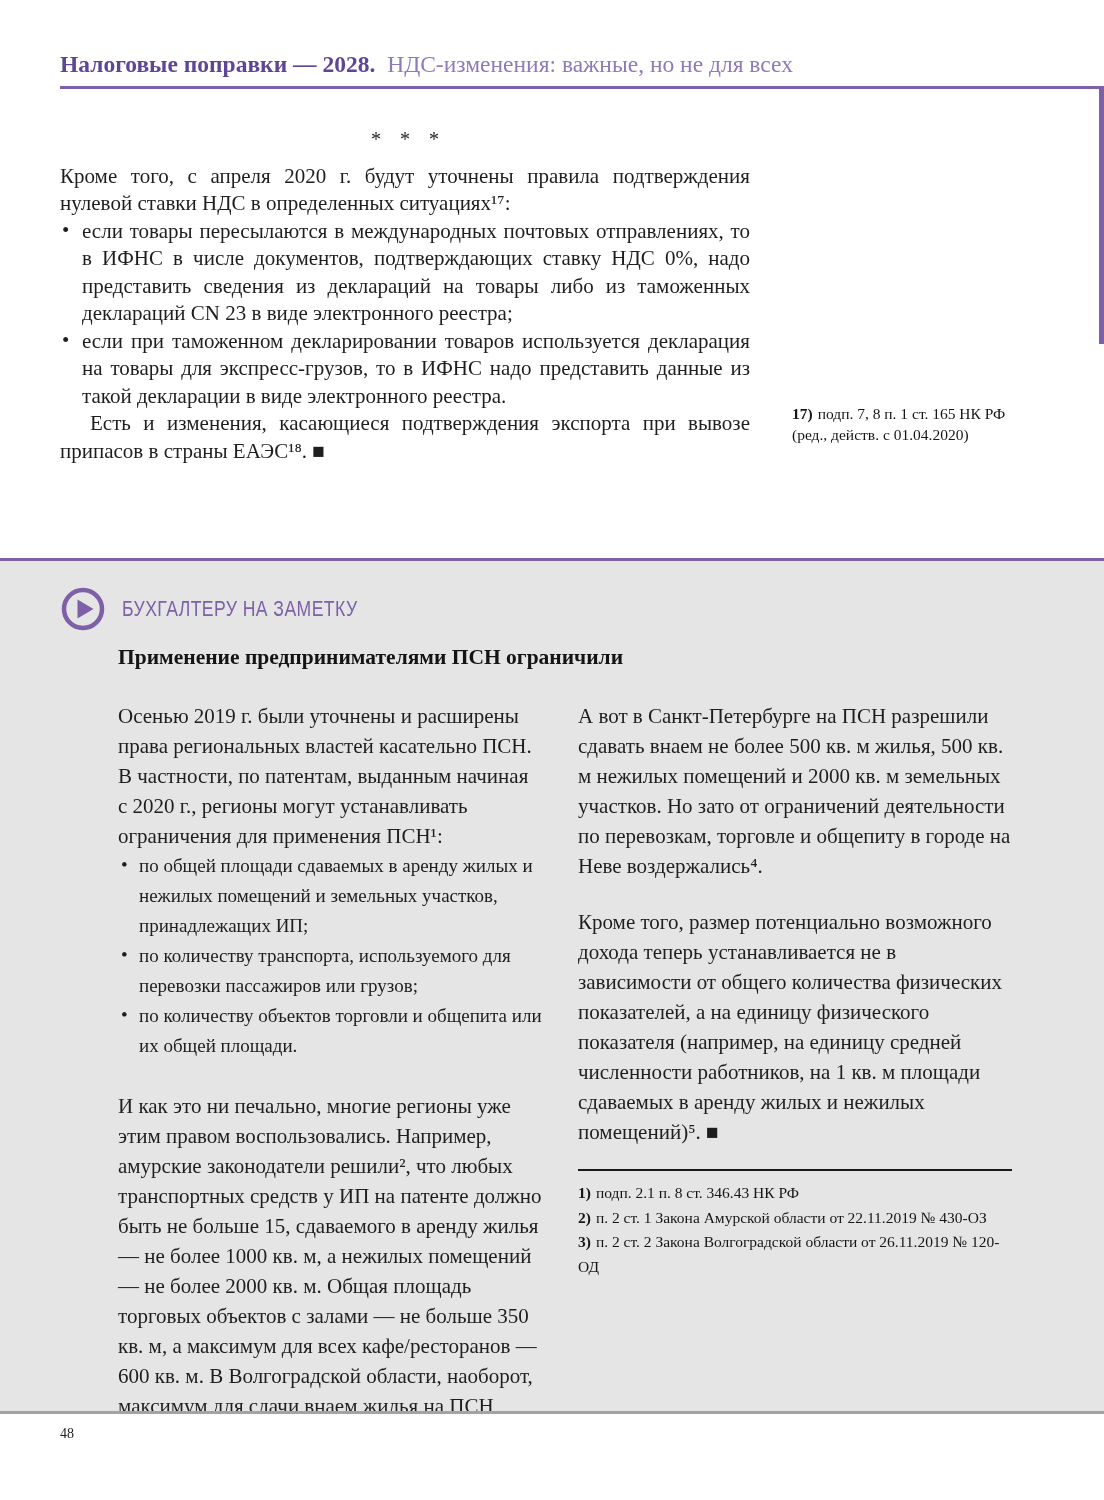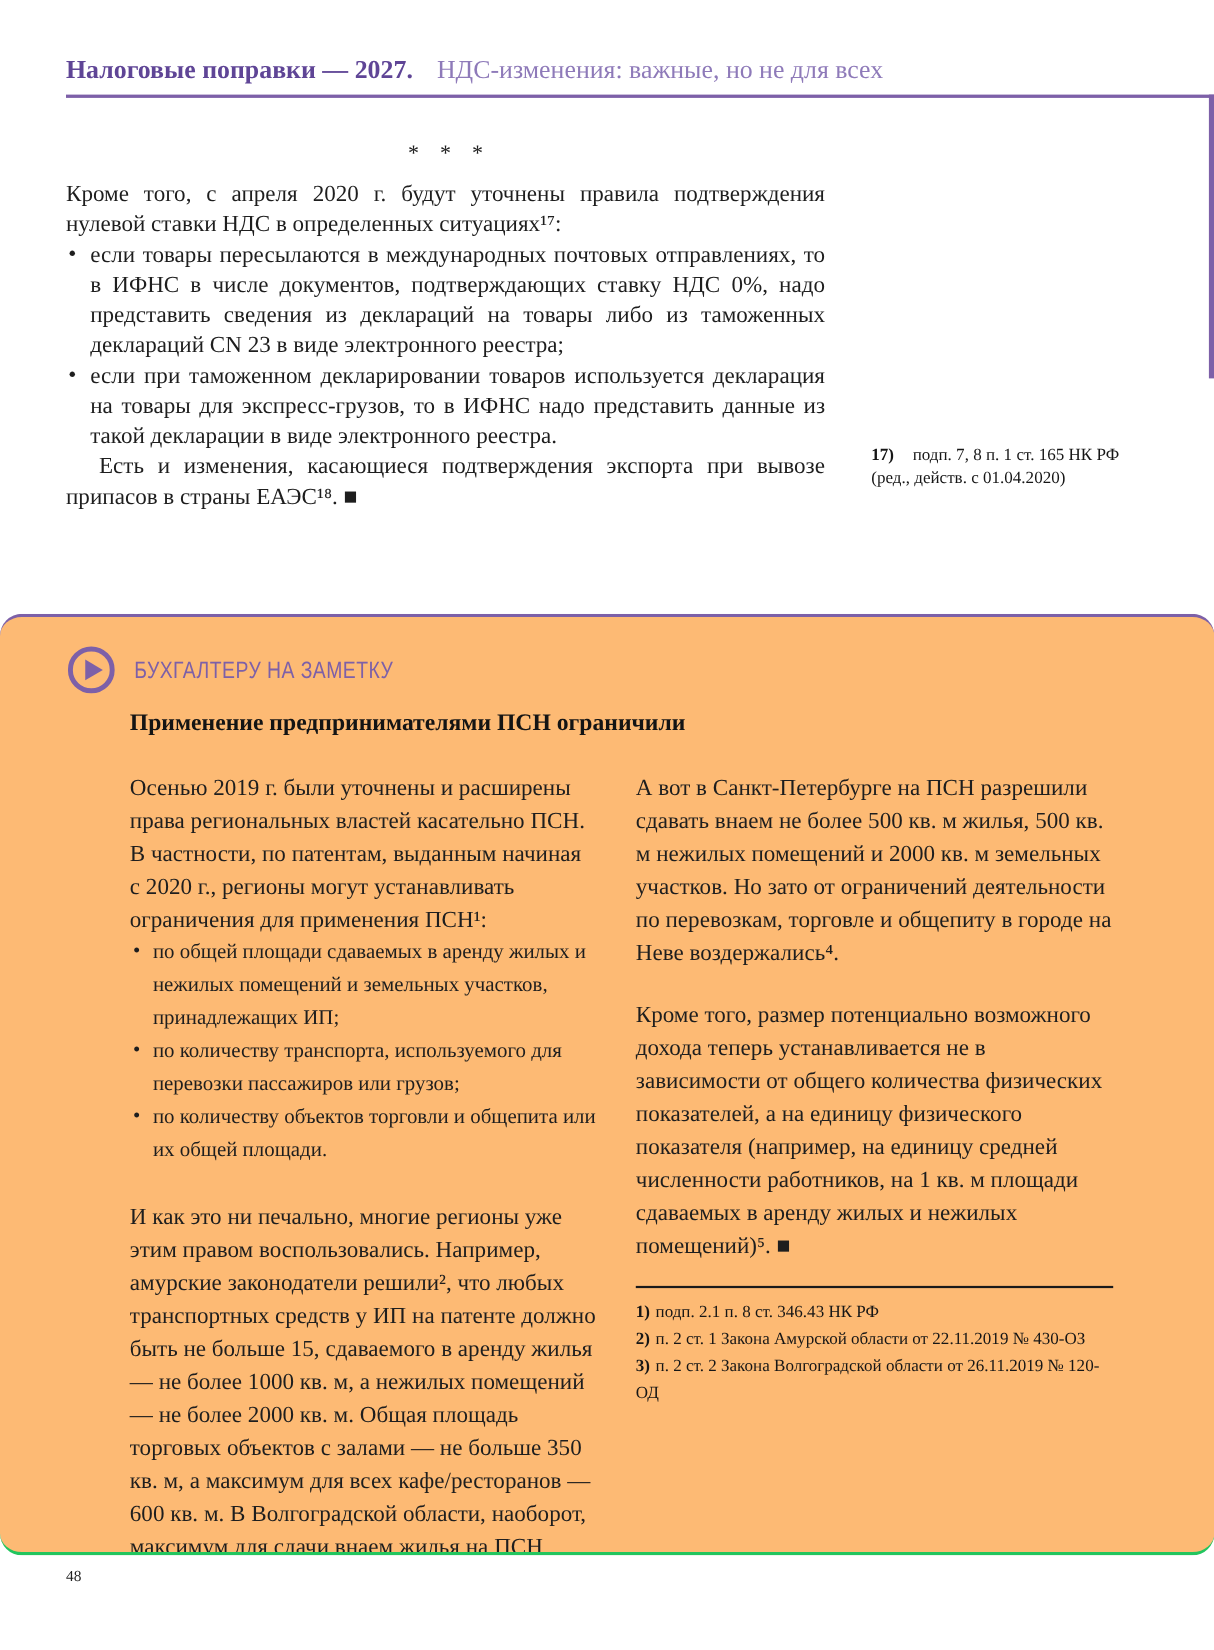--- a/index.html
+++ b/index.html
@@ -4,39 +4,39 @@
 <style>
   html,body{margin:0;padding:0;background:#ffffff;}
   .page{
     position:relative; width:1104px; height:1500px; background:#ffffff;
     font-family:"Liberation Serif","DejaVu Serif",serif; color:#1e1e1e;
     overflow:hidden;
   }
   
   .hdr{position:absolute; left:60px; top:50px; font-size:23.5px; line-height:28px; white-space:nowrap;}
   .hdr .t-bold{font-weight:bold; color:#5f4596;}
-  .hdr .t-light{color:#8e7ab9; margin-left:16px;}
+  .hdr .t-light{color:#8e7ab9; margin-left:6px;}
   .hdr-rule{position:absolute; left:60px; top:86px; width:1044px; height:3px; background:#7d60a8;}
   .margin-bar{position:absolute; right:0; top:86px; width:5px; height:258px; background:#7d60a8;}
   
   .article{position:absolute; left:60px; top:126px; width:690px; font-size:21px; line-height:27.5px; text-align:justify;}
   .stars{text-align:center; font-size:20px; letter-spacing:7px; margin:0 0 9px 0; text-indent:7px;}
   .article p{margin:0;}
   .article .closing{text-indent:30px;}
   .blist{list-style:none; margin:0; padding:0;}
   .blist li{position:relative; padding-left:22px; margin:0;}
   .blist .bm{position:absolute; left:2px; top:-1px;}
   
   .margin-notes{position:absolute; left:792px; top:404px; width:268px; font-size:15.5px; line-height:20.5px; color:#161616;}
   .mnote{margin:0 0 9px 0;}
-  .mnote b{margin-right:17px;}
+  .mnote b{margin-right:5px;}
   
   .note-box{
     position:absolute; left:0; top:558px; width:1104px; height:856px; box-sizing:border-box;
-    background:#fdba74; border-top:3px solid #7d60a8; border-bottom:3px solid #22c55e; overflow:hidden;border-radius:20px;
+    background:#e5e5e5; border-top:3px solid #7d60a8; border-bottom:3px solid #a3a3a3; overflow:hidden;
   }
   .note-head{position:absolute; left:60px; top:25px; display:flex; align-items:center; gap:16px;}
   .play-icon{width:46px; height:46px; flex:0 0 auto;}
   .kicker{
     display:inline-block; transform:scaleX(0.82); transform-origin:0 50%;
     font-family:"Liberation Sans","DejaVu Sans",sans-serif; font-size:21.5px; letter-spacing:0.5px; color:#7d60a8;
   }
   .note-title{position:absolute; left:118px; top:84px; margin:0; font-size:21.5px; font-weight:bold; color:#141414;}
   .cols{position:absolute; left:118px; top:140px; display:flex; gap:36px;}
   .col-l{width:424px;}
@@ -51,21 +51,21 @@
   .fns b{margin-right:5px;}
   
   .pagenum{position:absolute; left:60px; top:1426px; font-size:14px; color:#222;}
 </style>
 </head>
 <body>
 
 <div class="page">
 
   <div class="hdr">
-    <span class="t-bold">Налоговые поправки — 2027.</span>
+    <span class="t-bold">Налоговые поправки — 2028.</span>
     <span class="t-light">НДС-изменения: важные, но не для всех</span>
   </div>
   <div class="hdr-rule"></div>
   <div class="margin-bar"></div>
 
   <section class="article">
     <div class="stars">* * *</div>
     <p>Кроме того, с апреля 2020 г. будут уточнены правила подтверждения нулевой ставки НДС в определенных ситуациях¹⁷:</p>
     <ul class="blist">
       <li>

